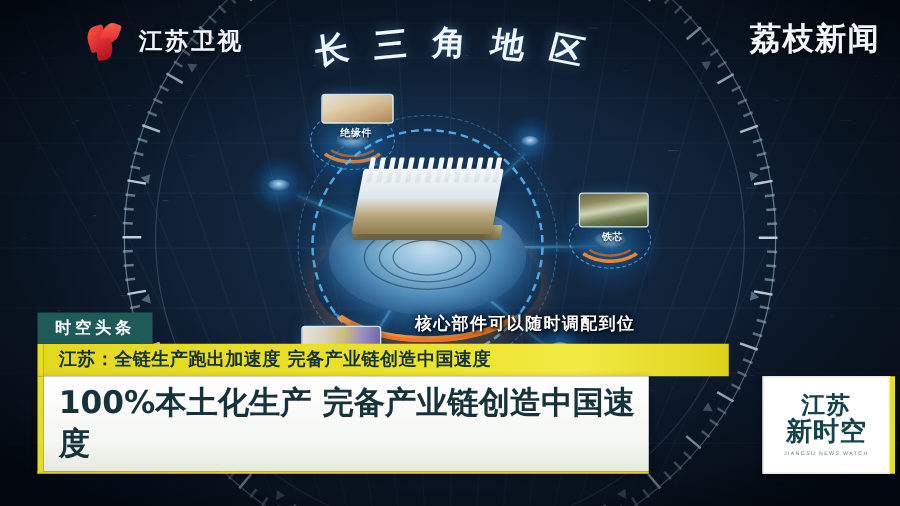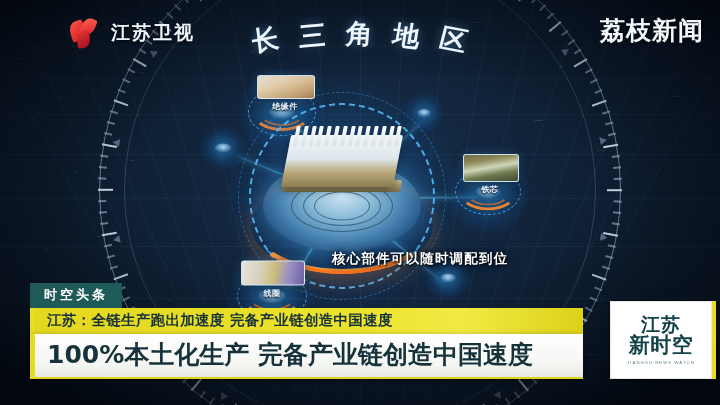--- a/index.html
+++ b/index.html
@@ -143,21 +143,21 @@
   .lt-kicker{background:#1d5a58;color:#fdfdfd;font-weight:bold;
     font-size:13px;letter-spacing:3px;padding:3px 14px 4px 14px;display:inline-block;
     font-family:"DejaVu Sans","Liberation Sans",sans-serif;}
   .lt-sub{background:linear-gradient(90deg,#e4d81f 0%,#ece32c 58%,#f2ea44 78%,#ddd11a 100%);
     color:#173238;font-weight:bold;font-size:14.5px;letter-spacing:.3px;
     padding:3px 10px 4px 12px;width:553px;box-sizing:border-box;
     font-family:"DejaVu Sans","Liberation Sans",sans-serif;
     border-left:5px solid #e8dc22;}
   .lt-main{background:linear-gradient(180deg,#ffffff 0%,#f4f6f2 72%,#e6e9df 100%);
     color:#16323a;font-weight:bold;font-size:25px;letter-spacing:0;
-    padding:4px 10px 6px 12px;width:553px;box-sizing:border-box;
+    padding:4px 10px 6px 12px;width:489px;box-sizing:border-box;
     border-left:5px solid #e8dc22;border-bottom:2px solid #ded21e;
     font-family:"DejaVu Sans","Liberation Sans",sans-serif;
     box-shadow:0 2px 6px rgba(0,0,0,.45);}
 
   
   .badge{position:absolute;right:8px;bottom:26px;width:100px;height:76px;
     background:#ffffff;box-shadow:4px 0 0 #e9dd20, 0 2px 7px rgba(0,0,0,.5);
     display:flex;flex-direction:column;align-items:center;justify-content:center;
     border:1px solid #e7e7e2;}
   .badge .b1{font-size:19px;font-weight:bold;color:#14434a;letter-spacing:1px;line-height:1.04;

